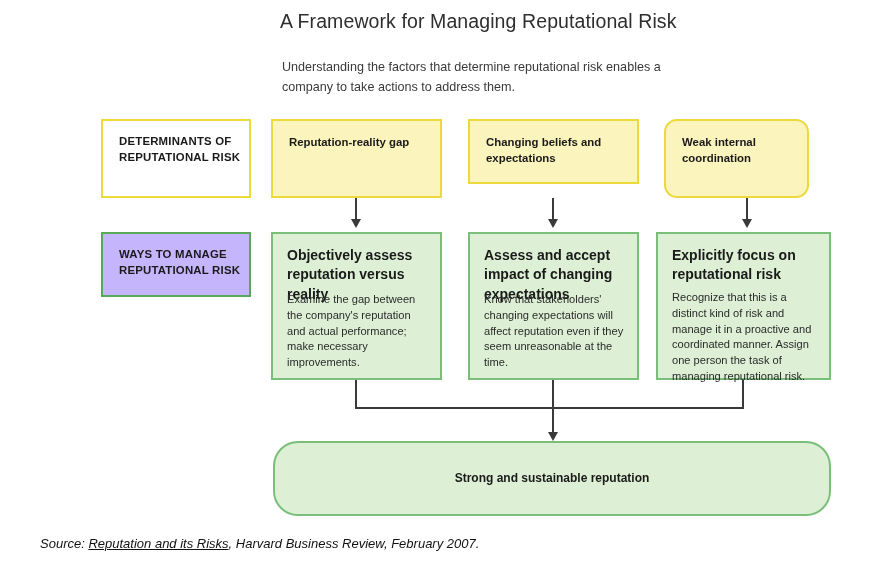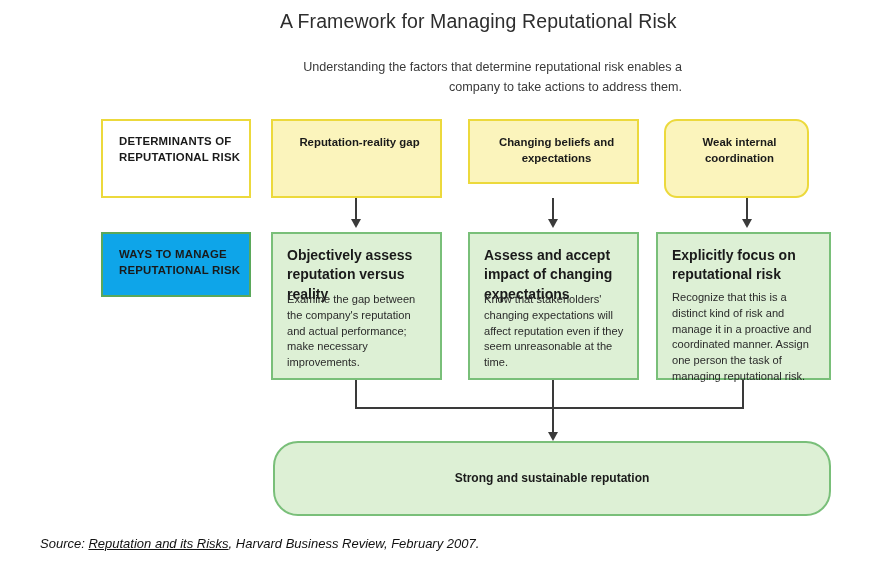--- a/index.html
+++ b/index.html
@@ -35,21 +35,20 @@
     white-space: nowrap;
   }
   .subtitle {
     position: absolute;
     left: 266px;
     top: 58px;
     width: 400px;
     font-size: 12.6px;
     line-height: 1.55;
     color: #3a3a3a;
-    text-align: right;
   }
 
   
   .box {
     position: absolute;
     box-sizing: border-box;
     border: 2px solid #cccccc;
     background: #ffffff;
   }
   .box-yellow {
@@ -60,21 +59,21 @@
     border-color: #ecd93c;
     background: #ffffff;
     padding-left: 45px;
   }
   .box-green {
     border-color: #79bf79;
     background: #ddf0d5;
   }
   .box-green-outline {
     border-color: #5aa85a;
-    background: #0ea5e9;
+    background: #c4b5fd;
   }
 
   .row-label {
     position: absolute;
     left: 16px;
     top: 13px;
     right: 8px;
     font-size: 11.4px;
     font-weight: bold;
     line-height: 1.38;
@@ -94,21 +93,20 @@
   }
   .box-head-y {
     position: absolute;
     left: 16px;
     top: 14px;
     right: 10px;
     font-size: 11.4px;
     font-weight: bold;
     line-height: 1.4;
     color: #1a1a1a;
-    text-align: center;
   }
   .box-body {
     position: absolute;
     left: 14px;
     top: 58px;
     right: 9px;
     font-size: 11.1px;
     line-height: 1.42;
     color: #2a2a2a;
   }

